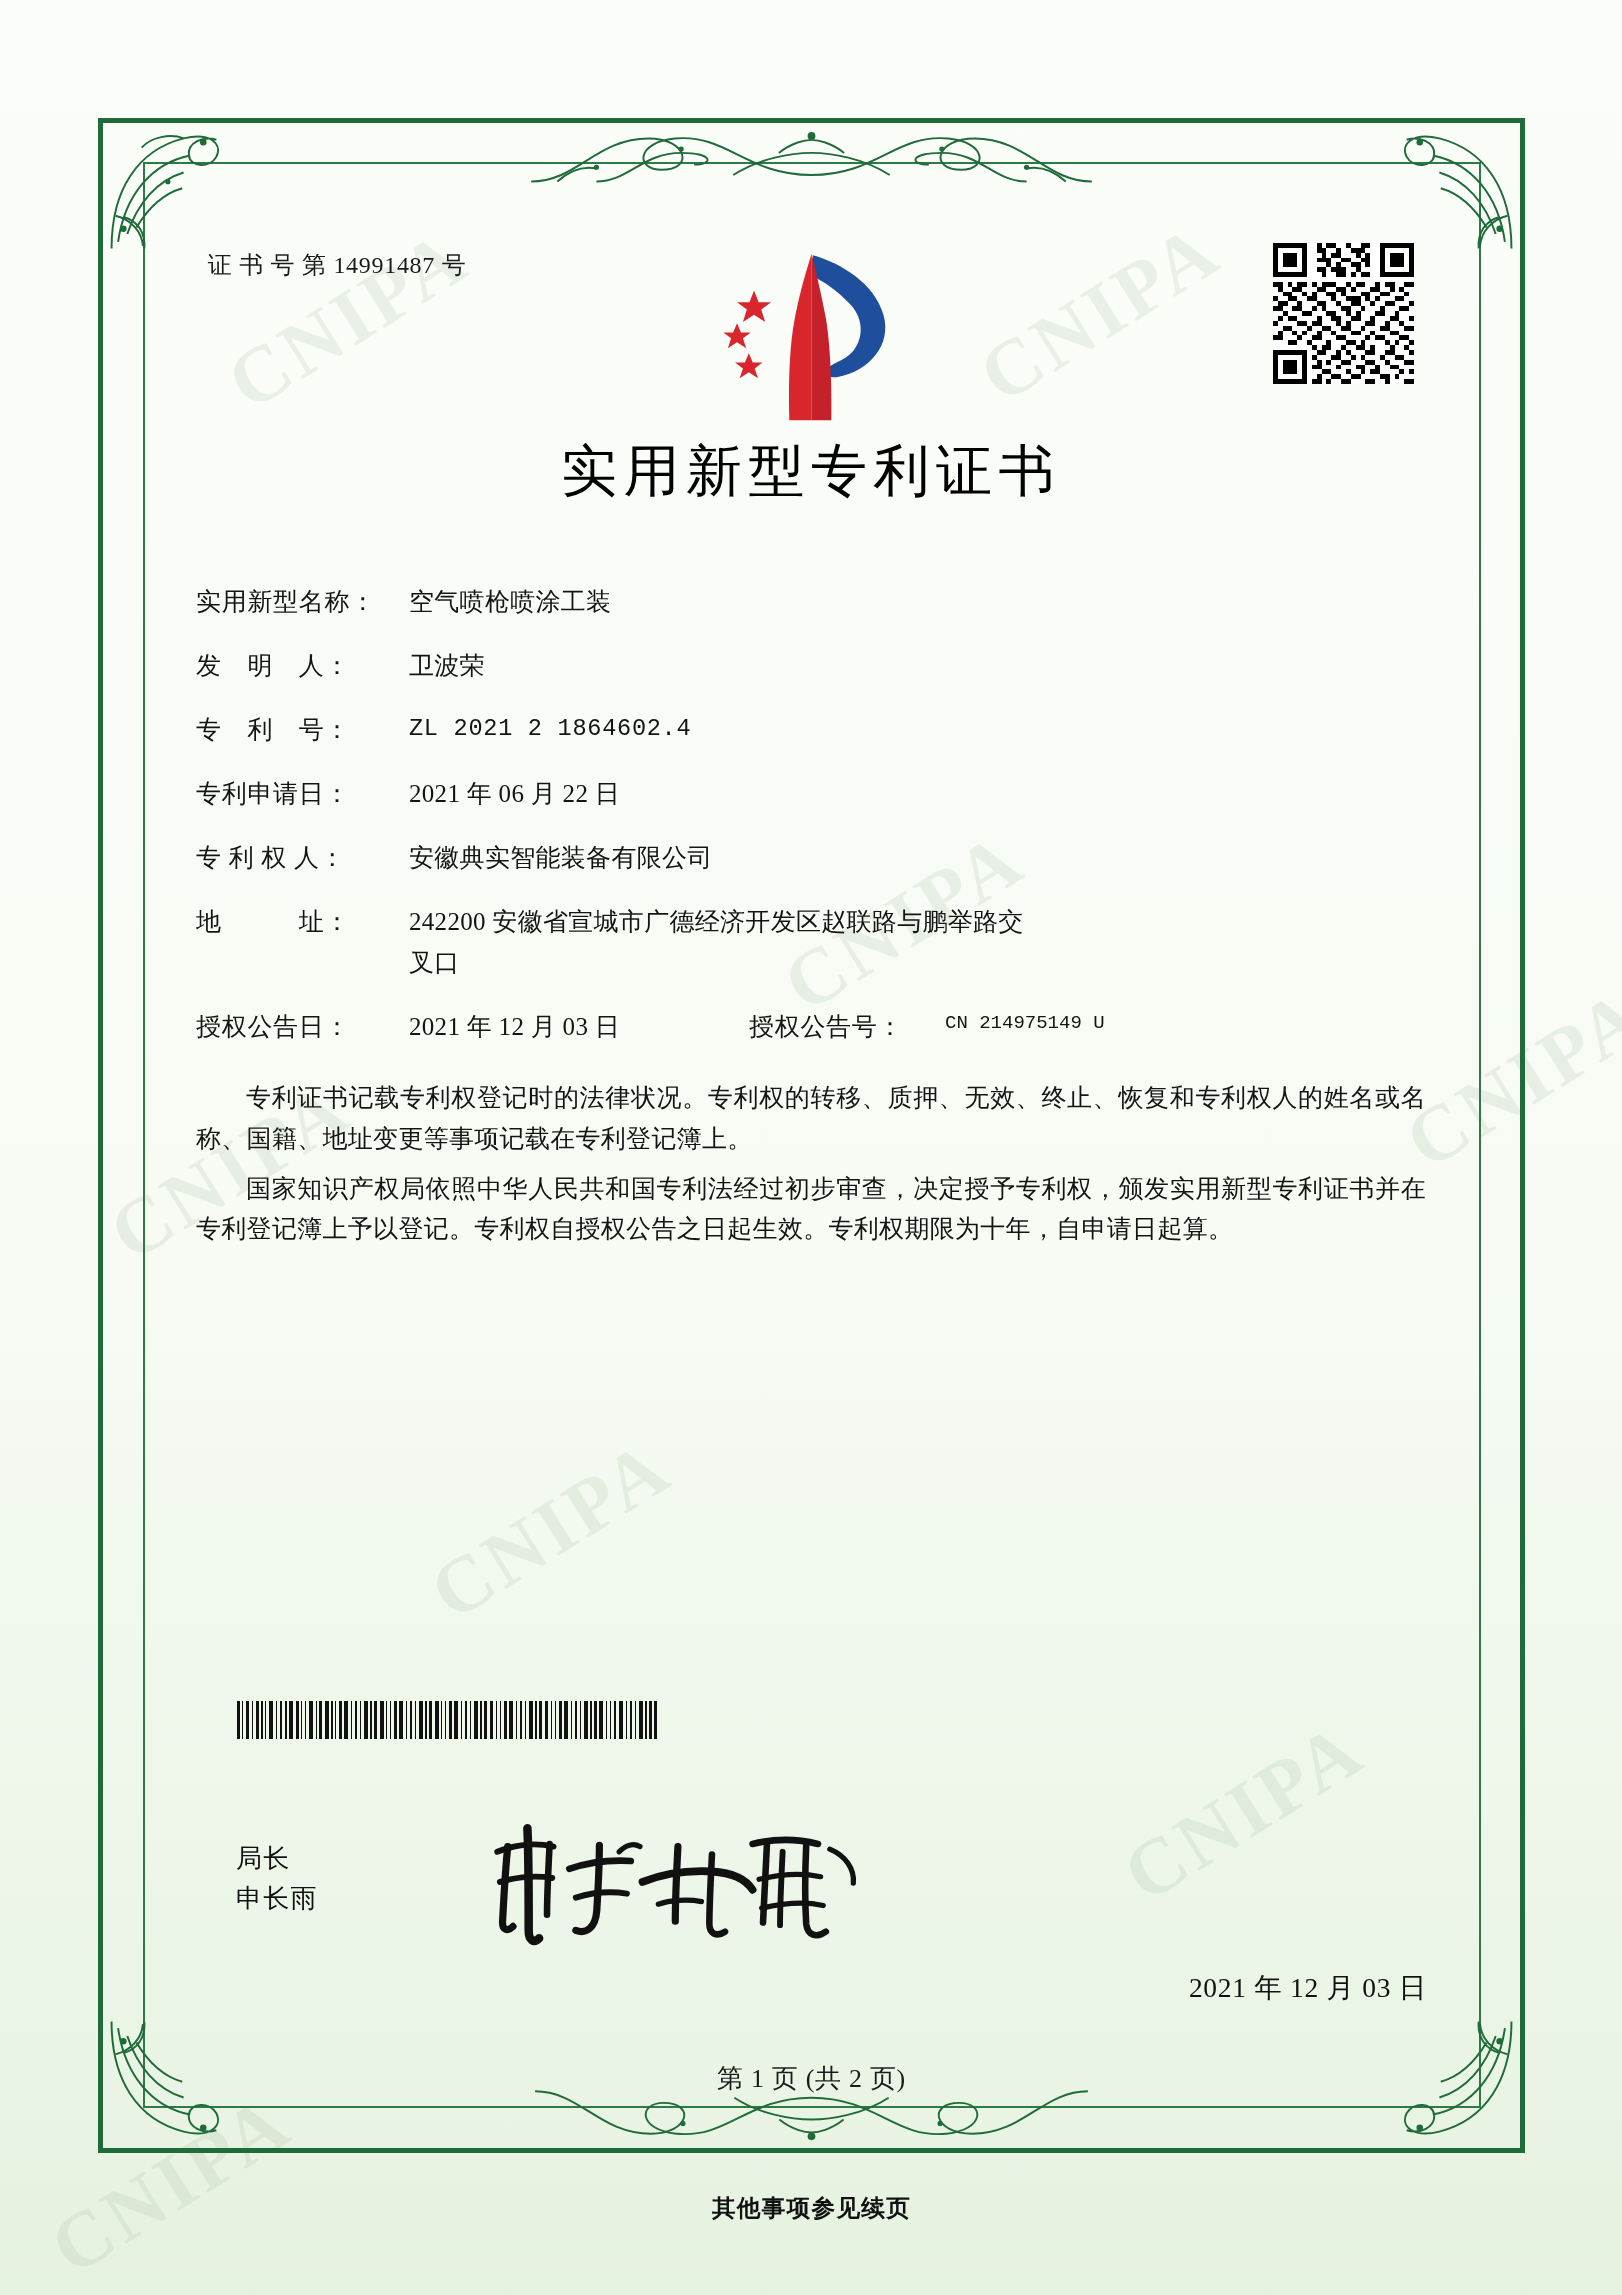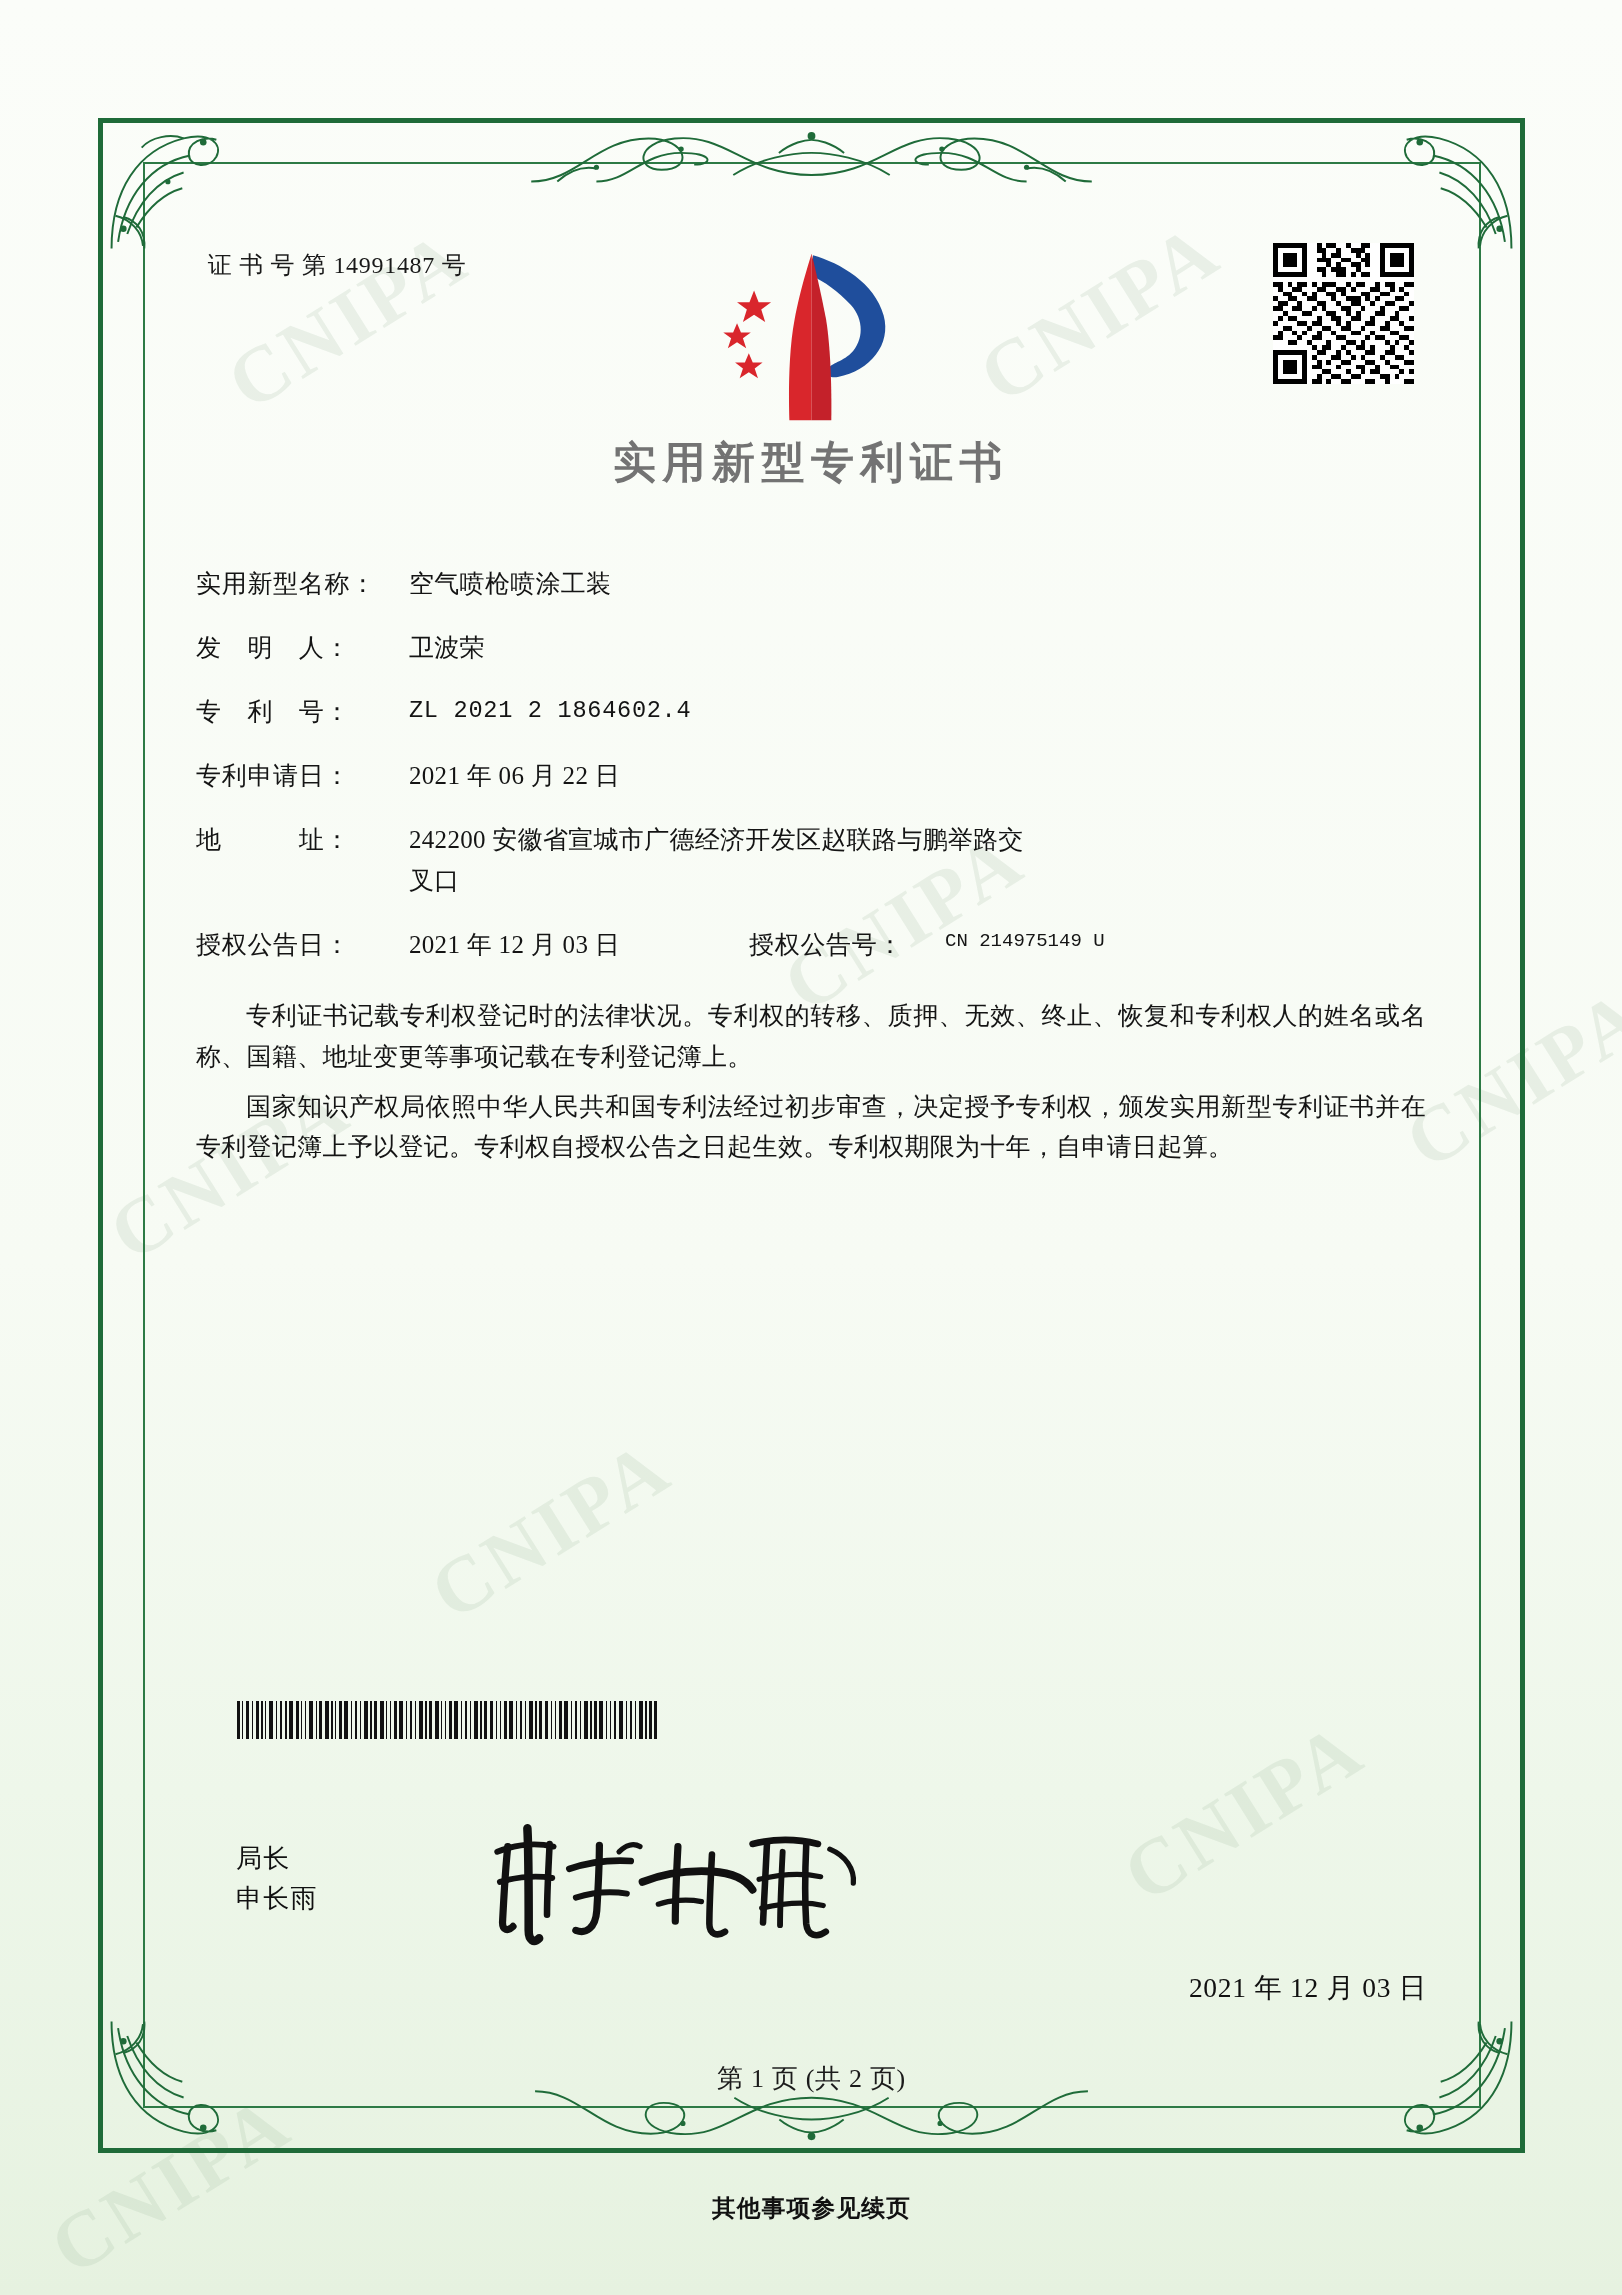--- a/index.html
+++ b/index.html
@@ -112,24 +112,24 @@
     position: relative;
   }
   .emblem {
     width: 216px; height: 190px;
     margin: 0 auto;
     display: block;
   }
 
   .cert-title {
     text-align: center;
-    font-size: 43px;
-    font-weight: bold;
+    font-size: 56px;
+    font-weight: normal;
     letter-spacing: 6.5px;
-    color: #737373;
+    color: #000000;
     margin-top: -23.6px;
     font-family: "Liberation Serif", "DejaVu Serif", serif;
   }
 
   .fields {
     margin-top: 79px;
     font-size: 25px;
     color: #141414;
     line-height: 1.0;
   }
@@ -577,20 +577,24 @@
       <div class="field-row">
         <div class="field-label">专　利　号：</div>
         <div class="field-value mono">ZL 2021 2 1864602.4</div>
       </div>
 
       <div class="field-row">
         <div class="field-label">专利申请日：</div>
         <div class="field-value">2021 年 06 月 22 日</div>
       </div>
 
+      <div class="field-row">
+        <div class="field-label">专 利 权 人：</div>
+        <div class="field-value">安徽典实智能装备有限公司</div>
+      </div>
 
       <div class="field-row">
         <div class="field-label">地　　　址：</div>
         <div class="field-value">
           <span>242200 安徽省宣城市广德经济开发区赵联路与鹏举路交</span>
           <span class="second-line">叉口</span>
         </div>
       </div>
 
       <div class="field-row dual">

